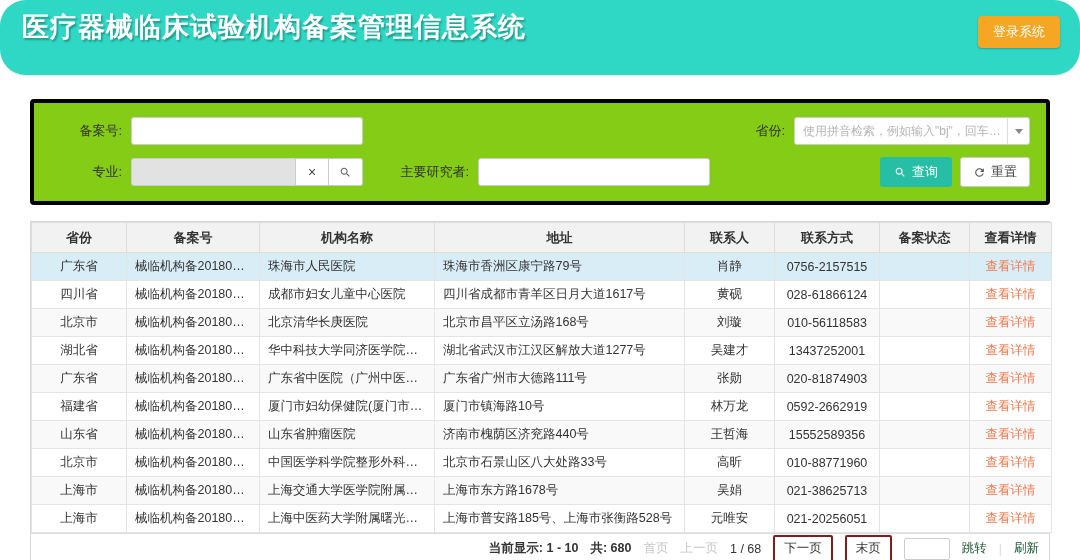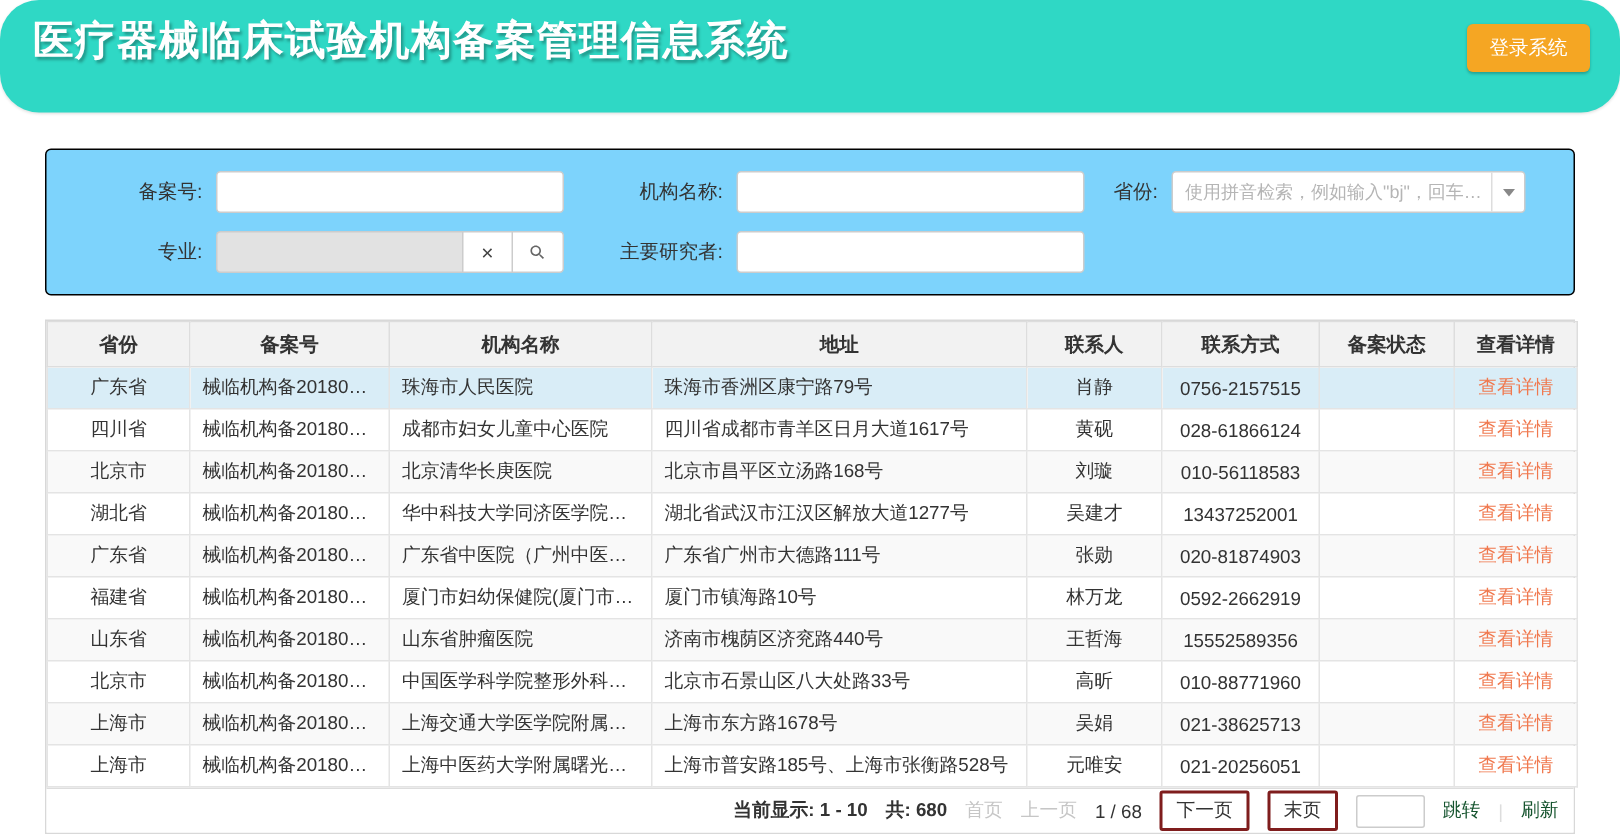--- a/index.html
+++ b/index.html
@@ -22,23 +22,23 @@
   }
   .login-btn {
     position:absolute; top:16px; right:20px;
     background:var(--login-orange,#f5a623); color:#fff;
     border:none; border-radius:4px; padding:7px 15px;
     font-size:13px; cursor:pointer; box-shadow:0 1px 2px rgba(0,0,0,.25);
     font-family:inherit;
   }
   
   .search-panel {
-    margin:24px 30px 0; background:#7dd3fc;
-    border:1px solid #000000; border-radius:4px;
-    padding:14px 32px;
+    margin:24px 30px 0; background:#84cc16;
+    border:4px solid #000000; border-radius:4px;
+    padding:14px 16px;
   }
   .srow { display:flex; align-items:center; }
   .srow + .srow { margin-top:12px; }
   .field { display:flex; align-items:center; }
   .field label { font-size:13px; color:#333; text-align:right; margin-right:9px; white-space:nowrap; }
   .lbl-1 { width:72px; }
   .lbl-2 { width:86px; margin-left:20px; }
   .txt {
     width:232px; height:28px; border:1px solid #ccc; border-radius:3px;
     padding:0 8px; font-size:13px; background:#fff; font-family:inherit;
@@ -124,24 +124,20 @@
 
 <header class="topbar">
   <h1>医疗器械临床试验机构备案管理信息系统</h1>
   <button class="login-btn">登录系统</button>
 </header>
 
 <div class="search-panel">
   <div class="srow">
     <div class="field">
       <label class="lbl-1">备案号:</label>
-      <input class="txt" type="text" style="">
-    </div>
-    <div class="field">
-      <label class="lbl-2">机构名称:</label>
       <input class="txt" type="text" style="">
     </div>
     <div class="field right-field">
       <label>省份:</label>
       <div class="select-box">
         <span class="ph">使用拼音检索，例如输入"bj"，回车即选...</span>
         <span class="caret-wrap">
             <span class="caret"></span>
           </span>
       </div>
@@ -158,20 +154,34 @@
         <button class="addon">
           <svg width="13" height="13" viewBox="0 0 24 24">
               <path fill="#666" d="M15.5 14h-.79l-.28-.27C15.41 12.59 16 11.11 16 9.5 16 5.91 13.09 3 9.5 3S3 5.91 3 9.5 5.91 16 9.5 16c1.61 0 3.09-.59 4.23-1.57l.27.28v.79l4.25 4.25 1.49-1.49L15.5 14zm-6 0C7.01 14 5 11.99 5 9.5S7.01 5 9.5 5 14 7.01 14 9.5 11.99 14 9.5 14z"></path>
             </svg>
         </button>
       </div>
     </div>
     <div class="field">
       <label class="lbl-2">主要研究者:</label>
       <input class="txt" type="text" style="">
+    </div>
+    <div class="actions">
+      <button class="btn-query">
+        <svg width="13" height="13" viewBox="0 0 24 24">
+            <path fill="#fff" d="M15.5 14h-.79l-.28-.27C15.41 12.59 16 11.11 16 9.5 16 5.91 13.09 3 9.5 3S3 5.91 3 9.5 5.91 16 9.5 16c1.61 0 3.09-.59 4.23-1.57l.27.28v.79l4.25 4.25 1.49-1.49L15.5 14zm-6 0C7.01 14 5 11.99 5 9.5S7.01 5 9.5 5 14 7.01 14 9.5 11.99 14 9.5 14z"></path>
+          </svg>
+        <span>查询</span>
+      </button>
+      <button class="btn-reset">
+        <svg width="13" height="13" viewBox="0 0 24 24">
+            <path fill="#555" d="M17.65 6.35C16.2 4.9 14.21 4 12 4c-4.42 0-7.99 3.58-7.99 8s3.57 8 7.99 8c3.73 0 6.84-2.55 7.73-6h-2.08c-.82 2.33-3.04 4-5.65 4-3.31 0-6-2.69-6-6s2.69-6 6-6c1.66 0 3.14.69 4.22 1.78L13 11h7V4l-2.35 2.35z"></path>
+          </svg>
+        <span>重置</span>
+      </button>
     </div>
   </div>
 </div>
 
 <div class="table-wrap">
   <table>
     <colgroup>
       <col style="width:95px">
         <col style="width:133px">
         <col style="width:175px">

